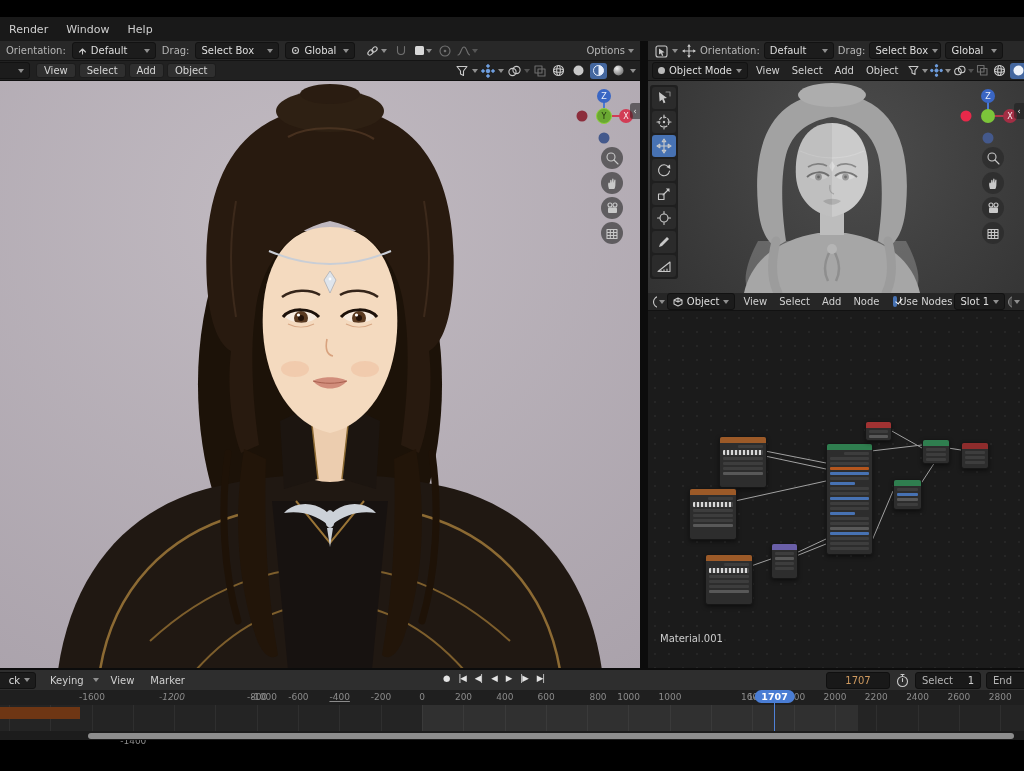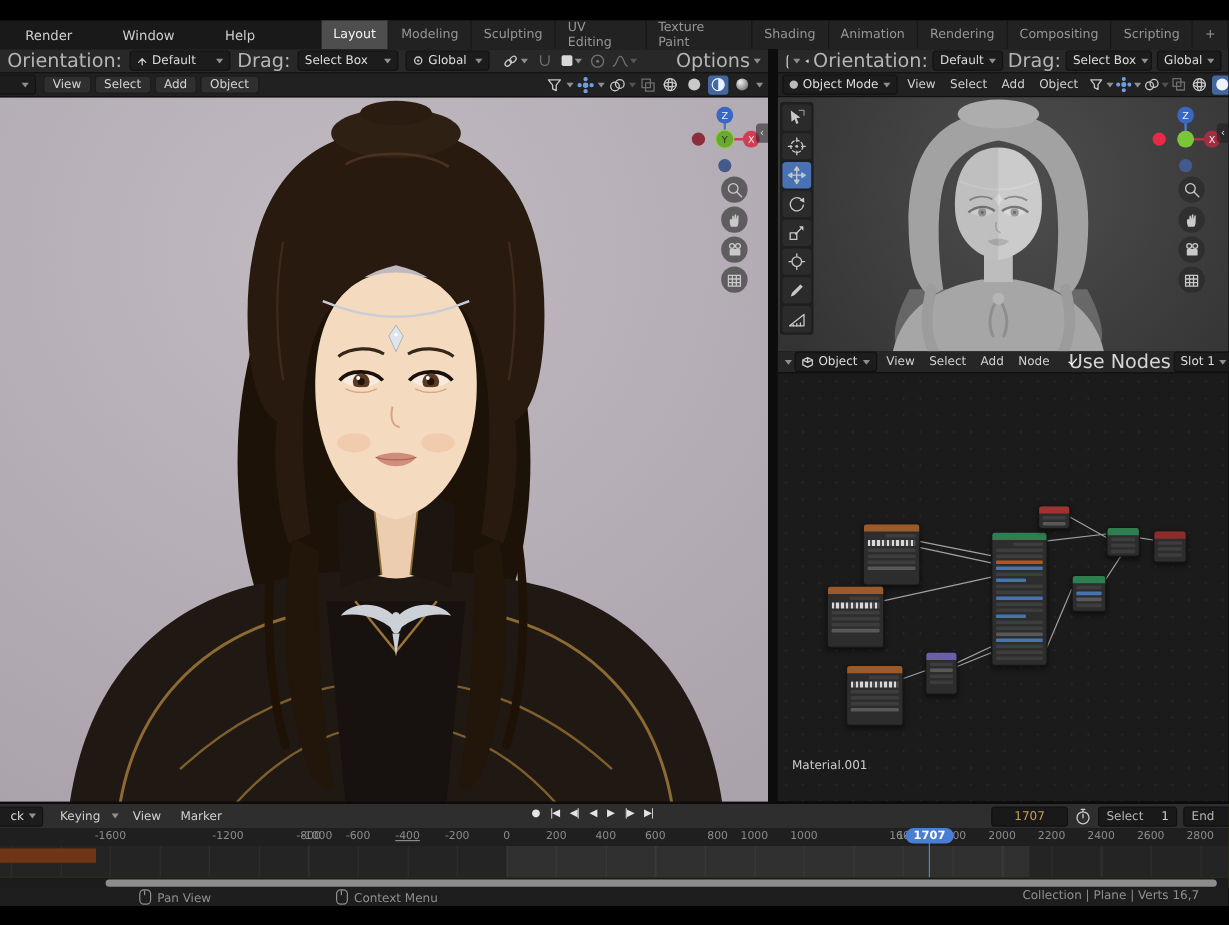--- a/index.html
+++ b/index.html
@@ -3,28 +3,28 @@
 <meta charset="utf-8">
 <style>
   html,body{margin:0;padding:0;background:#000;}
   .screen{position:relative;width:1024px;height:771px;background:#000;overflow:hidden;
     font-family:"DejaVu Sans",sans-serif;color:#cfcfcf;font-size:10px;-webkit-font-smoothing:antialiased;}
   .abs{position:absolute;}
   .row{display:flex;align-items:center;}
 
   
   .topbar{left:0;top:17px;width:1024px;height:24px;background:#191919;display:flex;align-items:center;}
-  .menu-item{padding:0 21px;font-size:11px;color:#cfcfcf;}
+  .menu-item{padding:0 9px;font-size:11px;color:#cfcfcf;}
   .tabs{display:flex;margin-left:34px;height:24px;align-items:stretch;}
   .tab{display:flex;align-items:center;padding:0 10px;font-size:10.5px;color:#969696;background:#222222;border-right:1px solid #161616;}
   .tab.active{background:#4e4e4e;color:#f2f2f2;}
 
   
   .toolrow{height:20px;background:#282828;border-bottom:1px solid #141414;display:flex;align-items:center;gap:6px;padding:0 6px;box-sizing:border-box;}
-  .lbl{color:#b5b5b5;font-size:16px;white-space:nowrap;}
+  .lbl{color:#b5b5b5;font-size:10px;white-space:nowrap;}
   .dd{display:flex;align-items:center;gap:4px;background:#1c1c1c;border:1px solid #121212;border-radius:3px;
       height:15px;padding:0 5px;color:#dedede;font-size:10px;white-space:nowrap;}
   .car{width:0;height:0;border-left:3px solid transparent;border-right:3px solid transparent;border-top:4px solid #8f8f8f;}
   .dim{opacity:.45;}
   .sq{width:9px;height:9px;background:#d8d8d8;border-radius:1.5px;display:inline-block;}
 
   
   .vphead{height:20px;background:#212121;border-bottom:1px solid #101010;display:flex;align-items:center;gap:2px;padding:0 4px;box-sizing:border-box;overflow:hidden;}
   .hbtn{background:#2f2f2f;border:1px solid #1c1c1c;border-radius:3px;padding:1px 7px;color:#d4d4d4;font-size:10px;white-space:nowrap;}
   .hmenu{padding:1px 6px;color:#d0d0d0;font-size:10px;white-space:nowrap;}
@@ -103,34 +103,20 @@
       </radialGradient>
     </defs>
   </svg>
 
   <div class="abs topbar">
     <div class="row">
 
     <span class="menu-item">Render</span>
         <span class="menu-item">Window</span>
         <span class="menu-item">Help</span>
-      </div>
-    <div class="tabs">
-
-    <div class="tab active">Layout</div>
-        <div class="tab">Modeling</div>
-        <div class="tab">Sculpting</div>
-        <div class="tab">UV Editing</div>
-        <div class="tab">Texture Paint</div>
-        <div class="tab">Shading</div>
-        <div class="tab">Animation</div>
-        <div class="tab">Rendering</div>
-        <div class="tab">Compositing</div>
-        <div class="tab">Scripting</div>
-        <div class="tab">+</div>
       </div>
   </div>
 
   <div class="abs toolrow" style="left:0;top:41px;width:640px;">
     <span class="lbl">Orientation:</span>
     <div class="dd" style="width:72px;">
       <svg class="g" width="9" height="9">
           <path d="M4.5,8 V3 M4.5,3 L1.5,6 M4.5,3 L7.5,6"></path>
         </svg>
       <span>Default</span>
@@ -733,21 +719,21 @@
         </div>
         <div class="field" style="width:70px;">
           <span style="color:#b5b5b5">End</span>
         </div>
       </div>
     </div>
     <div class="tl-ruler">
 
     <span class="tick" style="left: 92px;">-1600</span>
         <span class="tick" style="left: 133.28px; margin-top: 44px;">-1400</span>
-        <span class="tick" style="left: 190px;">-1200</span>
+        <span class="tick" style="left: 172px; font-style: italic;">-1200</span>
         <span class="tick" style="left: 215.84px; margin-left: 48px;">-1000</span>
         <span class="tick" style="left: 257.12px;">-800</span>
         <span class="tick" style="left: 298.4px;">-600</span>
         <span class="tick" style="left: 339.68px; text-decoration: underline;">-400</span>
         <span class="tick" style="left: 380.96px;">-200</span>
         <span class="tick" style="left: 422.24px;">0</span>
         <span class="tick" style="left: 463.52px;">200</span>
         <span class="tick" style="left: 504.8px;">400</span>
         <span class="tick" style="left: 546.08px;">600</span>
         <span class="tick" style="left: 598px;">800</span>
@@ -768,19 +754,14 @@
     </div>
     <div class="playhead" style="left: 774.565px;">
       <div class="ph-line"></div>
       <div class="ph-pill">1707</div>
     </div>
     <div class="tl-scroll">
       <div class="sbar"></div>
     </div>
   </div>
 
-  <div class="abs statusbar">
-    <span class="hint" style="left:116px;"><span class="mouse"></span><span>Pan View</span></span>
-    <span class="hint" style="left:280px;"><span class="mouse"></span><span>Context Menu</span></span>
-    <span class="hint" style="left:852px;width:180px;">Collection | Plane | Verts 16,7</span>
-  </div>
 
 </div>
 
 </body></html>

